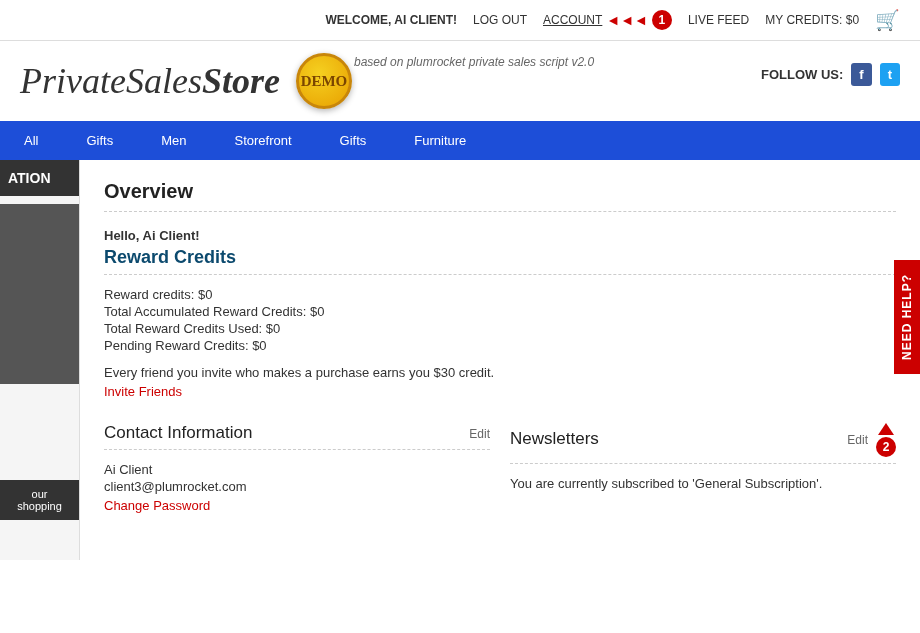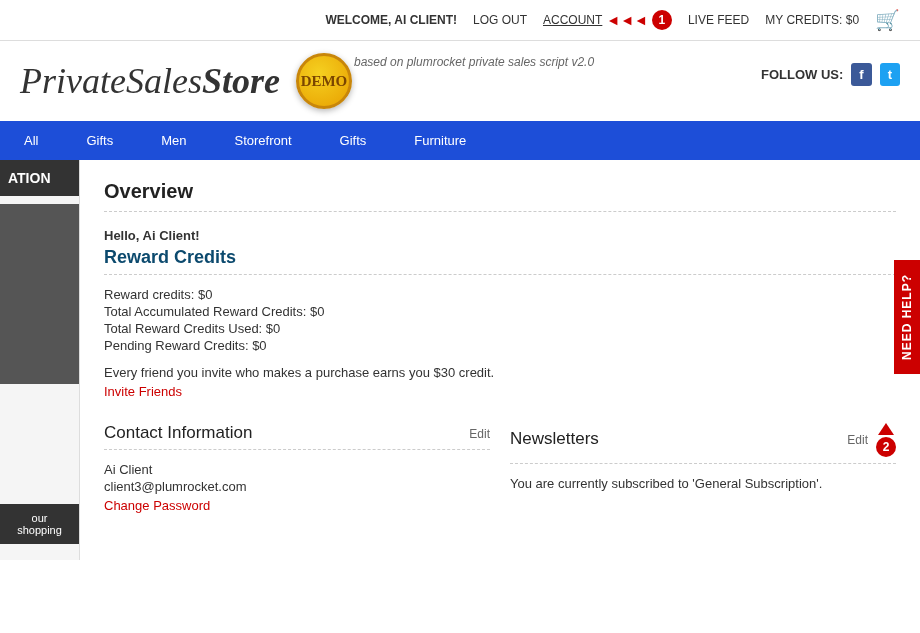--- a/index.html
+++ b/index.html
@@ -276,21 +276,21 @@
   <a href="#">Storefront</a>
   <a href="#">Gifts</a>
   <a href="#">Furniture</a>
 </nav>
 
 <div class="main-layout">
 
   <div class="sidebar">
     <div class="sidebar-block">ATION</div>
     <div class="sidebar-block2" style="height:180px;"></div>
-    <div class="sidebar-shopping" style="margin-top:120px;">our shopping</div>
+    <div class="sidebar-shopping" style="margin-top:96px;">our shopping</div>
   </div>
 
   <div class="content">
 
     
     <h2>Overview</h2>
     <p class="hello-text">Hello, Ai Client!</p>
 
     
     <div class="section-title">Reward Credits</div>

